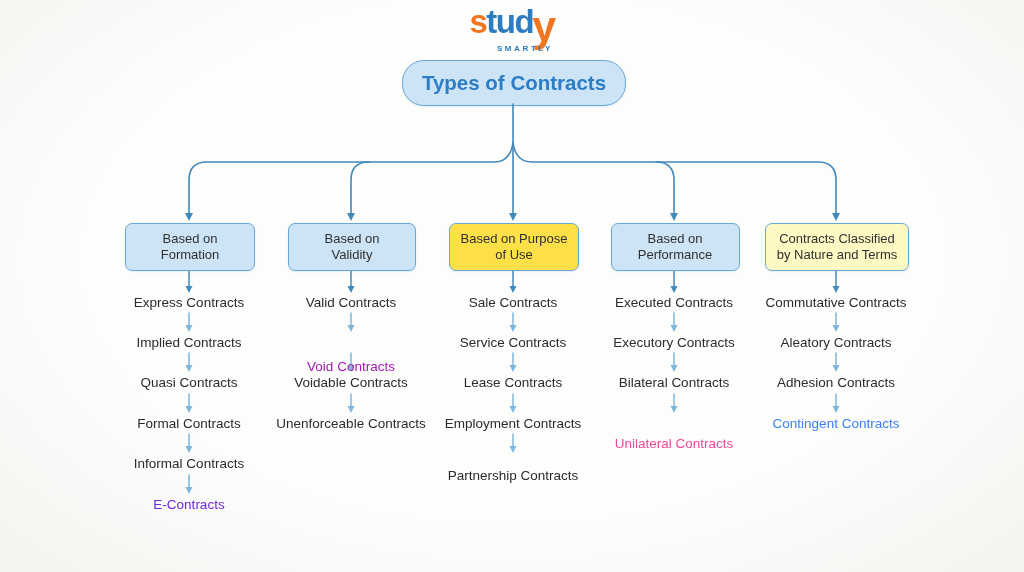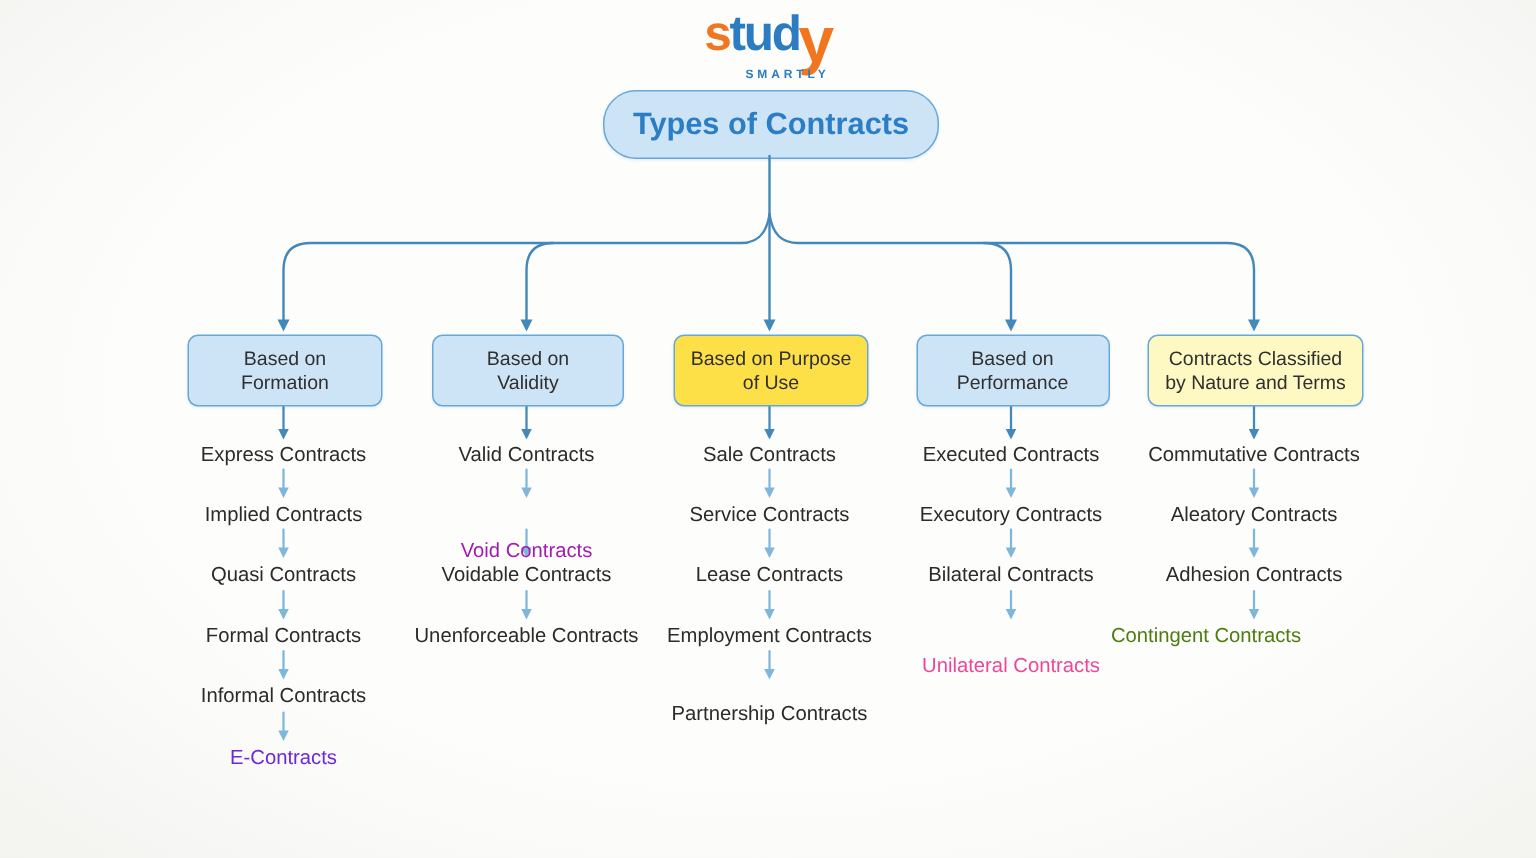--- a/index.html
+++ b/index.html
@@ -143,16 +143,16 @@
       <div class="item" style="left: 674px; top: 334px; color: rgb(43, 43, 43);">Executory Contracts</div>
       <div class="item" style="left: 674px; top: 374px; color: rgb(43, 43, 43);">Bilateral Contracts</div>
       <div class="item" style="left: 674px; top: 435px; color: #ec4899;">Unilateral Contracts</div>
       <div class="cat-box" style="left: 765px; top: 223px; width: 142px; height: 46px; background: #fef9c3; border: 1.3px solid rgb(102, 169, 216);">
         <div>Contracts Classified</div>
         <div>by Nature and Terms</div>
       </div>
       <div class="item" style="left: 836px; top: 294px; color: rgb(43, 43, 43);">Commutative Contracts</div>
       <div class="item" style="left: 836px; top: 334px; color: rgb(43, 43, 43);">Aleatory Contracts</div>
       <div class="item" style="left: 836px; top: 374px; color: rgb(43, 43, 43);">Adhesion Contracts</div>
-      <div class="item" style="left: 804px; top: 415px; color: #4d7c0f;">Contingent Contracts</div>
+      <div class="item" style="left: 836px; top: 415px; color: #3b82f6;">Contingent Contracts</div>
     </div>
 
 </div>
 
 </body></html>

